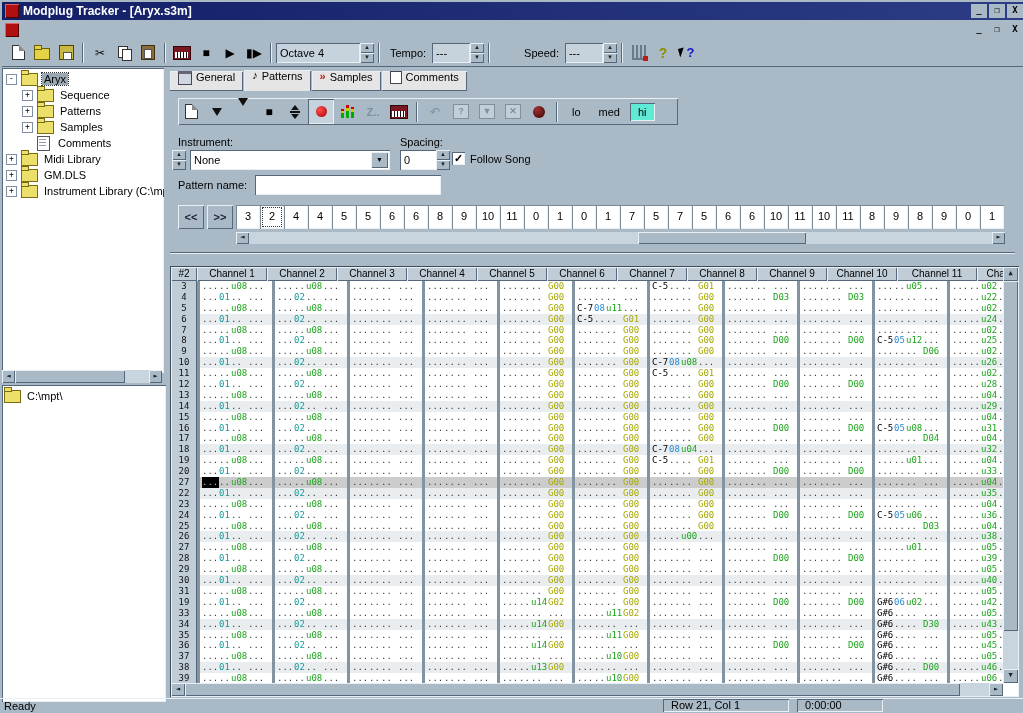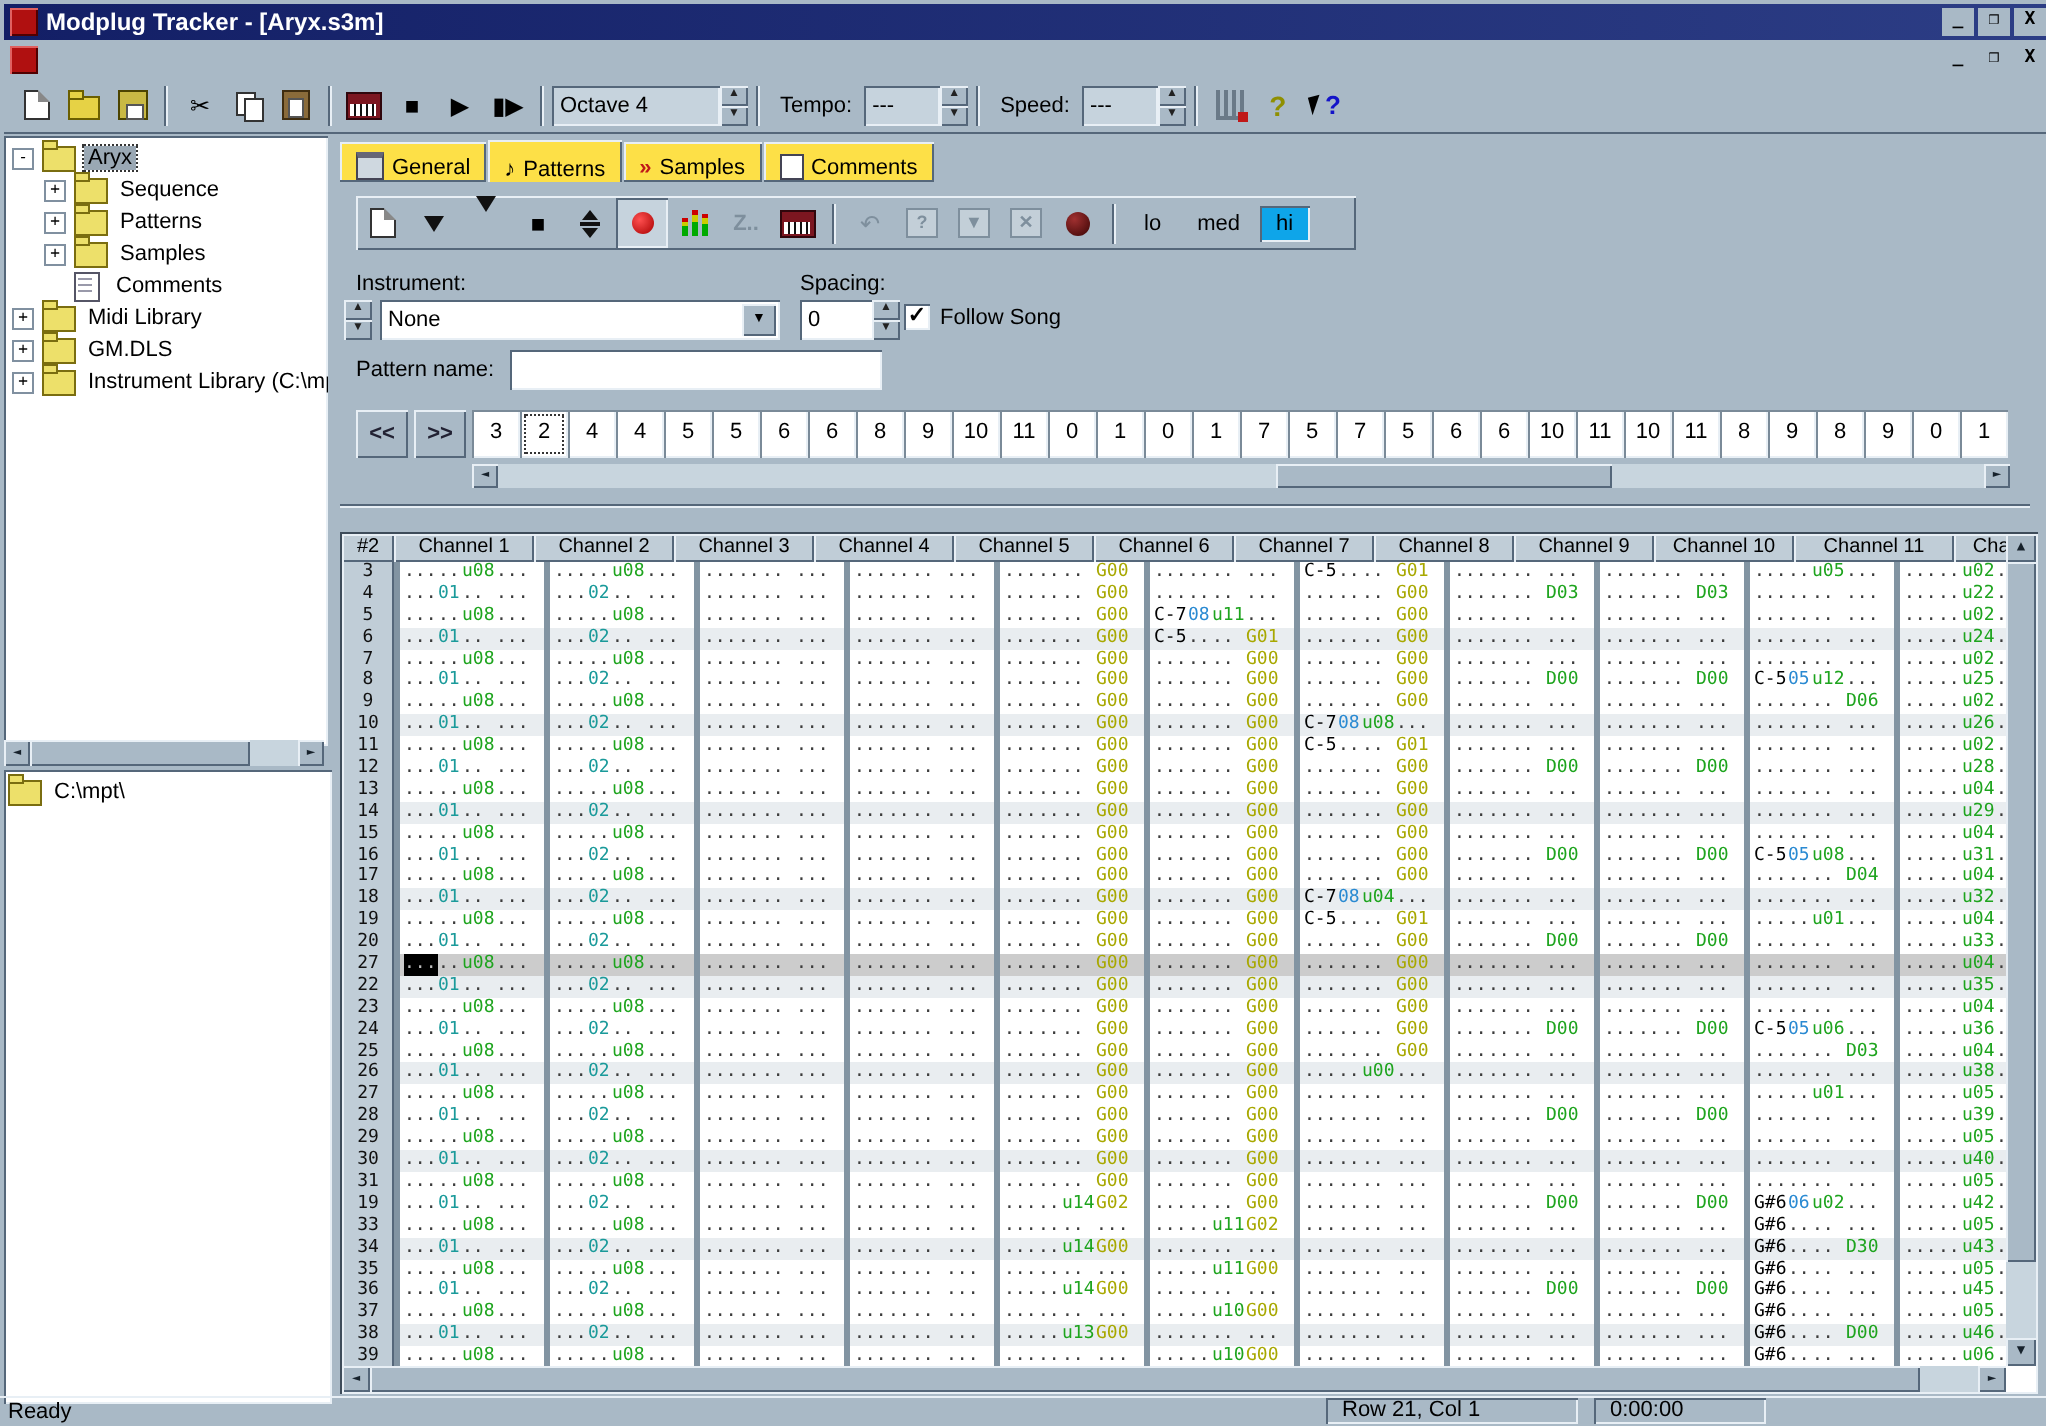--- a/index.html
+++ b/index.html
@@ -55,21 +55,21 @@
   .tlabel{padding:0 2px;}
   .tlabel.sel{background:#9aa8b4;outline:1px dotted #333;}
   #treescroll{left:2px;top:370px;width:160px;height:13px;}
   #filepanel{left:2px;top:385px;width:160px;height:311px;background:#fff;box-shadow:inset 1px 1px 0 #55677a, inset -1px -1px 0 #e8eff5;padding:3px 2px;}
   
   .sb{background:#c8d5de;position:absolute;}
   .sbbtn{position:absolute;background:#a9b9c6;box-shadow:inset 1px 1px 0 #e8eff5, inset -1px -1px 0 #55677a;font-size:7px;text-align:center;color:#17222c;font-family:"DejaVu Sans Mono",monospace;}
   .sbthumb{position:absolute;background:#a9b9c6;box-shadow:inset 1px 1px 0 #e8eff5, inset -1px -1px 0 #55677a;}
   
   #tabs{left:170px;top:70px;width:845px;height:21px;display:flex;align-items:flex-end;gap:1px;}
-  .tab{height:19px;display:flex;align-items:flex-end;gap:4px;padding:0 8px;background:#fde047;
+  .tab{height:19px;display:flex;align-items:flex-start;gap:4px;padding:0 8px;background:#e5e5e5;
        box-shadow:inset 1px 1px 0 #e8eff5, inset -1px 0 0 #55677a;border-bottom:1px solid #55677a;}
   .tab.active{height:21px;border-bottom:none;font-weight:normal;}
   .tabicon{font-size:11px;line-height:1;}
   .tabicon.red{color:#c01818;font-weight:bold;}
   .tabpage{width:10px;height:11px;background:#fff;border:1px solid #445;}
   .tabgen{width:12px;height:10px;background:#cfd8e0;border:1px solid #445;border-top:3px solid #667;}
   
   #ptoolbar{left:178px;top:98px;height:27px;display:flex;align-items:center;}
   .pbtn{width:26px;height:25px;display:flex;align-items:center;justify-content:center;flex:none;}
   .pbtn.pressed{background:#c6d3dd;box-shadow:inset 1px 1px 0 #55677a, inset -1px -1px 0 #e8eff5;}
@@ -79,21 +79,21 @@
   .vuicon i{width:3px;background:linear-gradient(0deg,#0a0 0 55%,#cc0 55% 80%,#c00 80% 100%);}
   .tri-dn{width:0;height:0;border-left:5px solid transparent;border-right:5px solid transparent;border-top:8px solid #111;}
   .barover{width:10px;height:2px;background:#111;margin-bottom:1px;}
   .updown{display:flex;flex-direction:column;align-items:center;gap:1px;}
   .updown .u{width:0;height:0;border-left:4px solid transparent;border-right:4px solid transparent;border-bottom:5px solid #111;}
   .updown .m{width:10px;height:2px;background:#111;}
   .updown .d{width:0;height:0;border-left:4px solid transparent;border-right:4px solid transparent;border-top:5px solid #111;}
   .gridicon{width:14px;height:13px;background:#c3cfd8;border:1px solid #7e8f9d;color:#7e8f9d;font-size:9px;line-height:12px;text-align:center;font-weight:bold;}
   .ball{width:12px;height:12px;border-radius:50%;background:radial-gradient(circle at 35% 30%,#a03030,#3a0404);}
   .lomedhi{padding:3px 8px;margin-left:2px;}
-  .lomedhi.pressed{background:#0ea5e9;box-shadow:inset 1px 1px 0 #55677a, inset -1px -1px 0 #e8eff5;}
+  .lomedhi.pressed{background:#5eead4;box-shadow:inset 1px 1px 0 #55677a, inset -1px -1px 0 #e8eff5;}
   
   .flabel{position:absolute;font-size:11px;}
   #instcombo{left:190px;top:150px;width:200px;height:20px;background:#fff;display:flex;align-items:center;}
   #instcombo .val{flex:1;padding:0 4px;}
   .dropbtn{width:17px;height:16px;margin:2px;background:#a9b9c6;box-shadow:inset 1px 1px 0 #e8eff5, inset -1px -1px 0 #55677a;font-size:7px;text-align:center;line-height:15px;}
   #spacingbox{left:400px;top:150px;width:36px;height:20px;background:#fff;display:flex;align-items:center;padding-left:4px;}
   #followsong{left:452px;top:152px;display:flex;align-items:center;gap:5px;}
   .checkbox{width:13px;height:13px;background:#fff;box-shadow:inset 1px 1px 0 #55677a, inset -1px -1px 0 #e8eff5;font-size:11px;line-height:12px;text-align:center;font-weight:bold;}
   #pnamebox{left:255px;top:175px;width:186px;height:20px;background:#fff;}
   
@@ -200,21 +200,21 @@
   <span class="tsep"></span>
   <span style="padding:0 6px;">Tempo:</span>
   <span class="spinbox sunken" style="width:30px;">
       <span>---</span>
     </span>
   <span class="spin">
       <span>▲</span>
       <span>▼</span>
     </span>
   <span class="tsep"></span>
-  <span style="padding:0 6px;">Speed:</span>
+  <span style="padding:0 6px;margin-left:24px;">Speed:</span>
   <span class="spinbox sunken" style="width:30px;">
       <span>---</span>
     </span>
   <span class="spin">
       <span>▲</span>
       <span>▼</span>
     </span>
   <span class="tsep"></span>
   <span class="tbtn">
       <span style="position:relative;width:14px;height:13px;background:repeating-linear-gradient(90deg,#6a7a88 0 2px,transparent 2px 4px);border-bottom:2px solid #6a7a88;">

